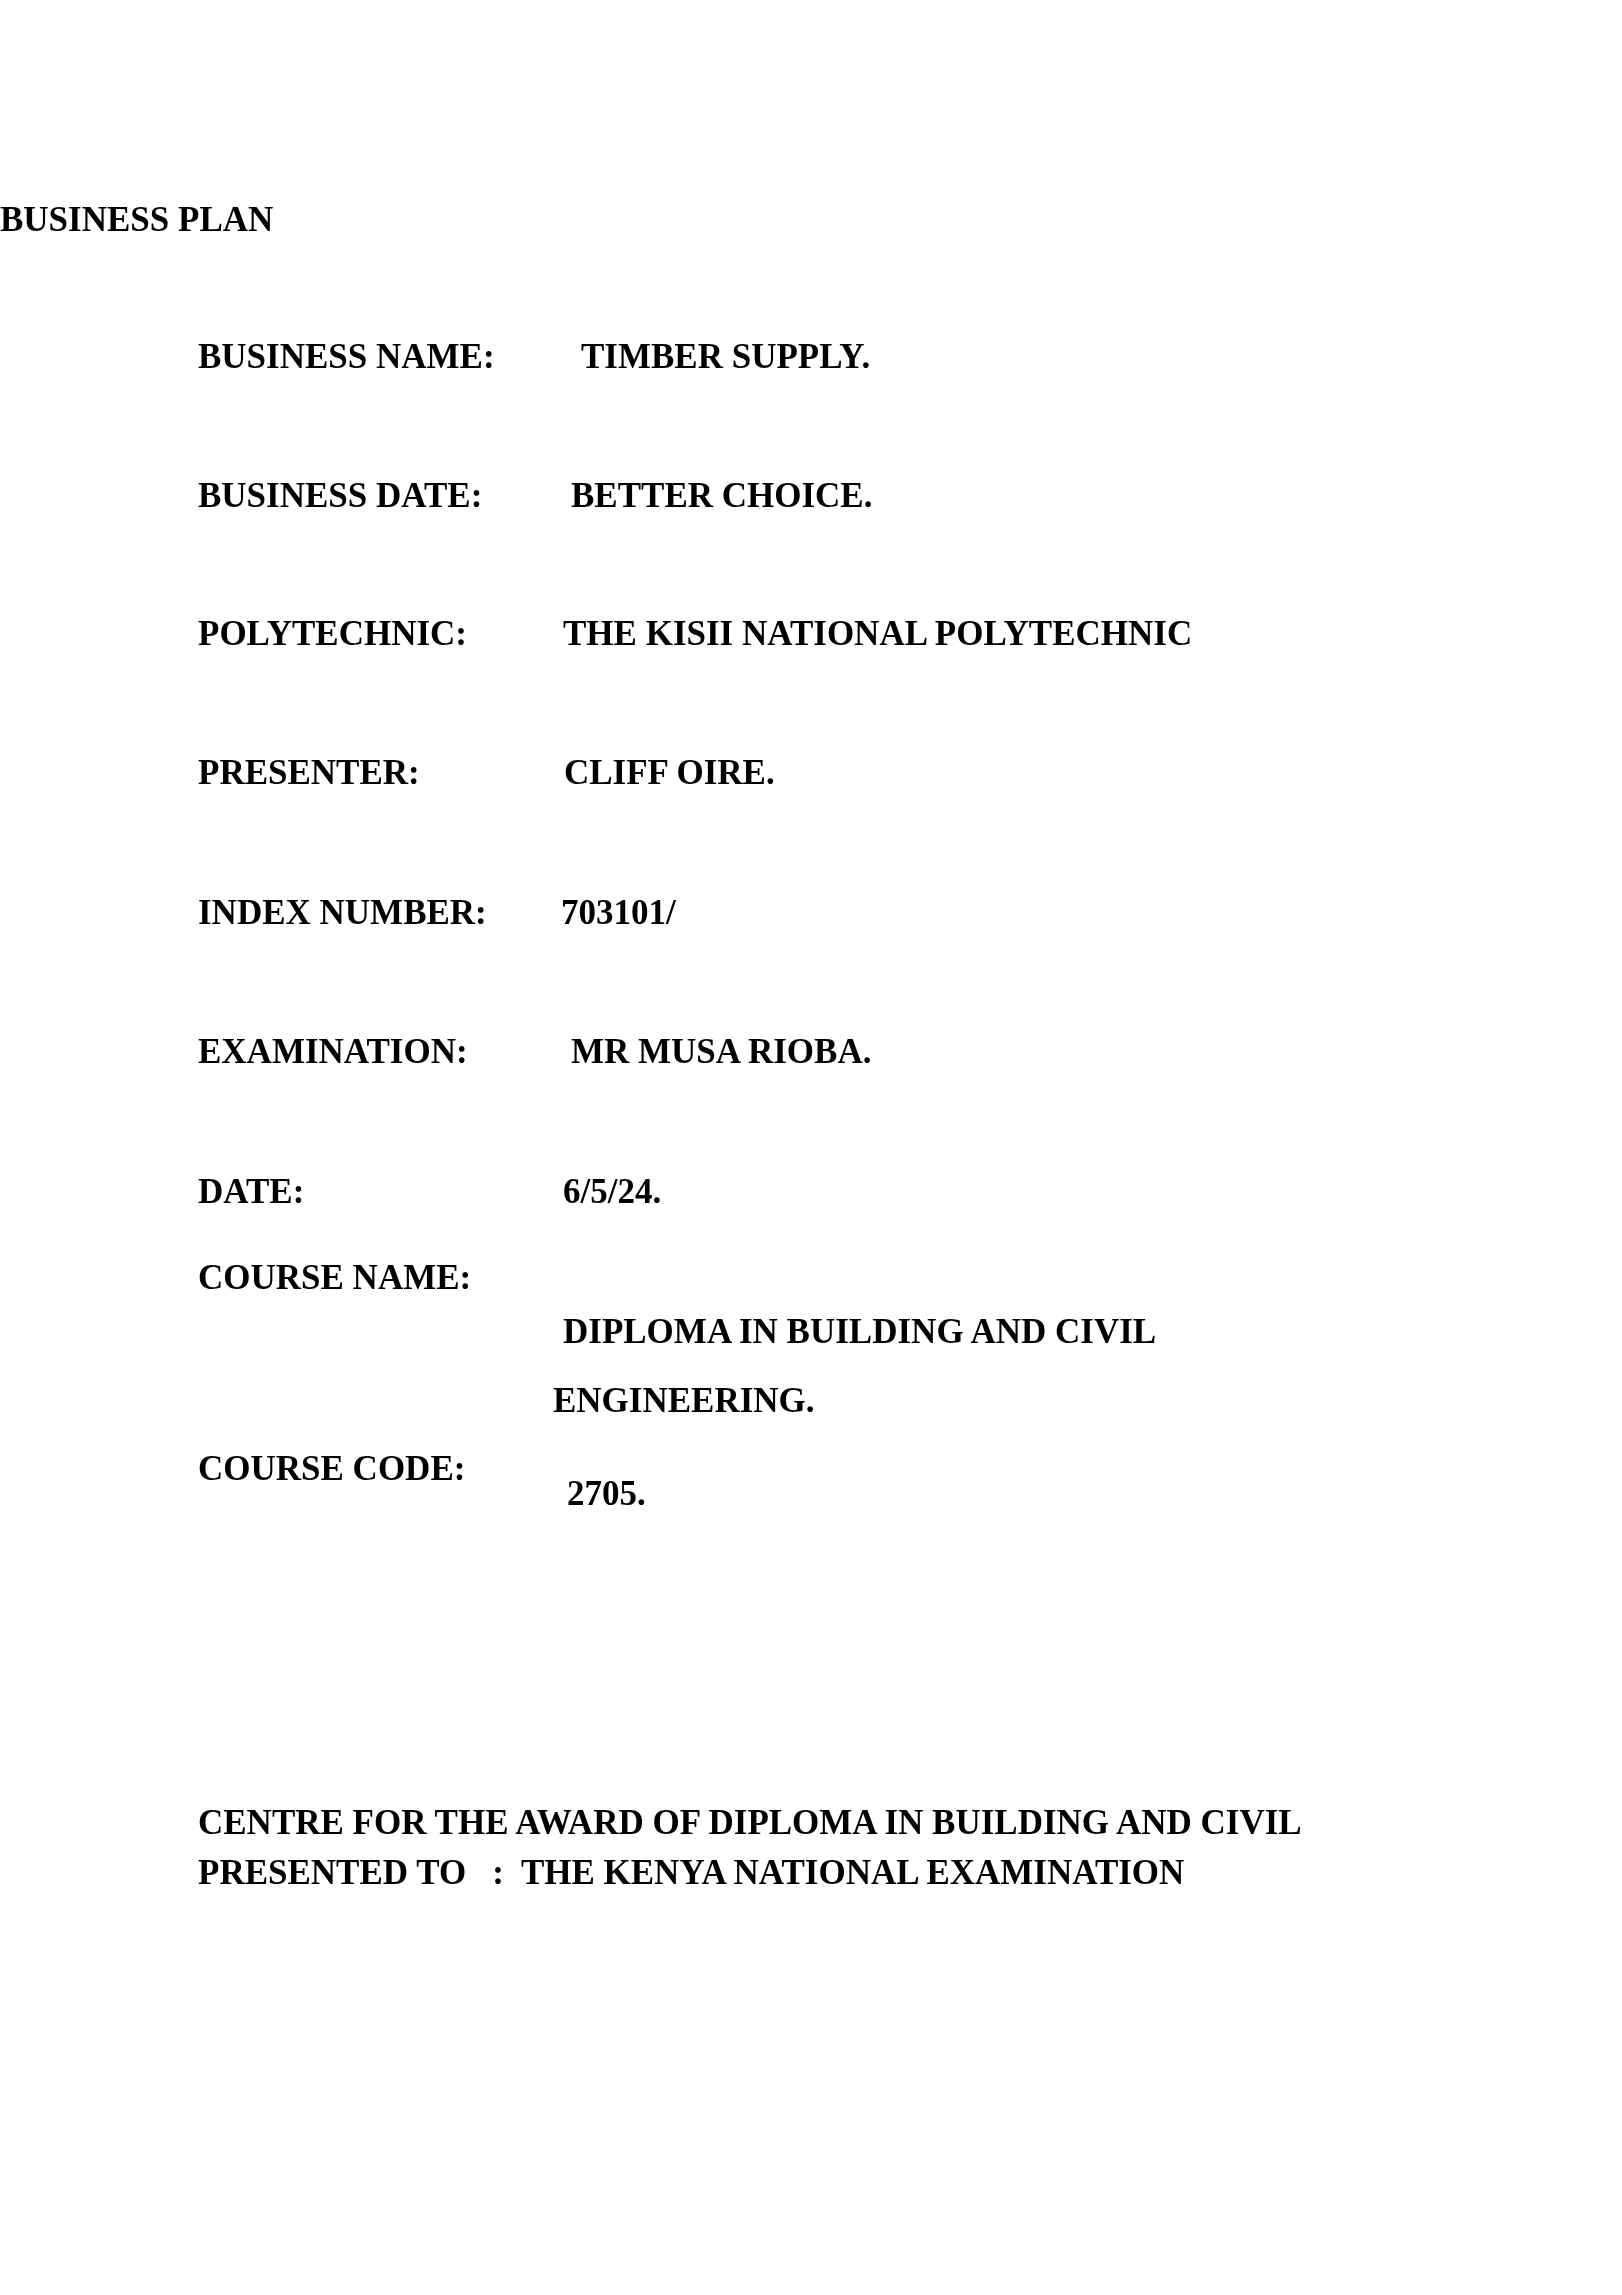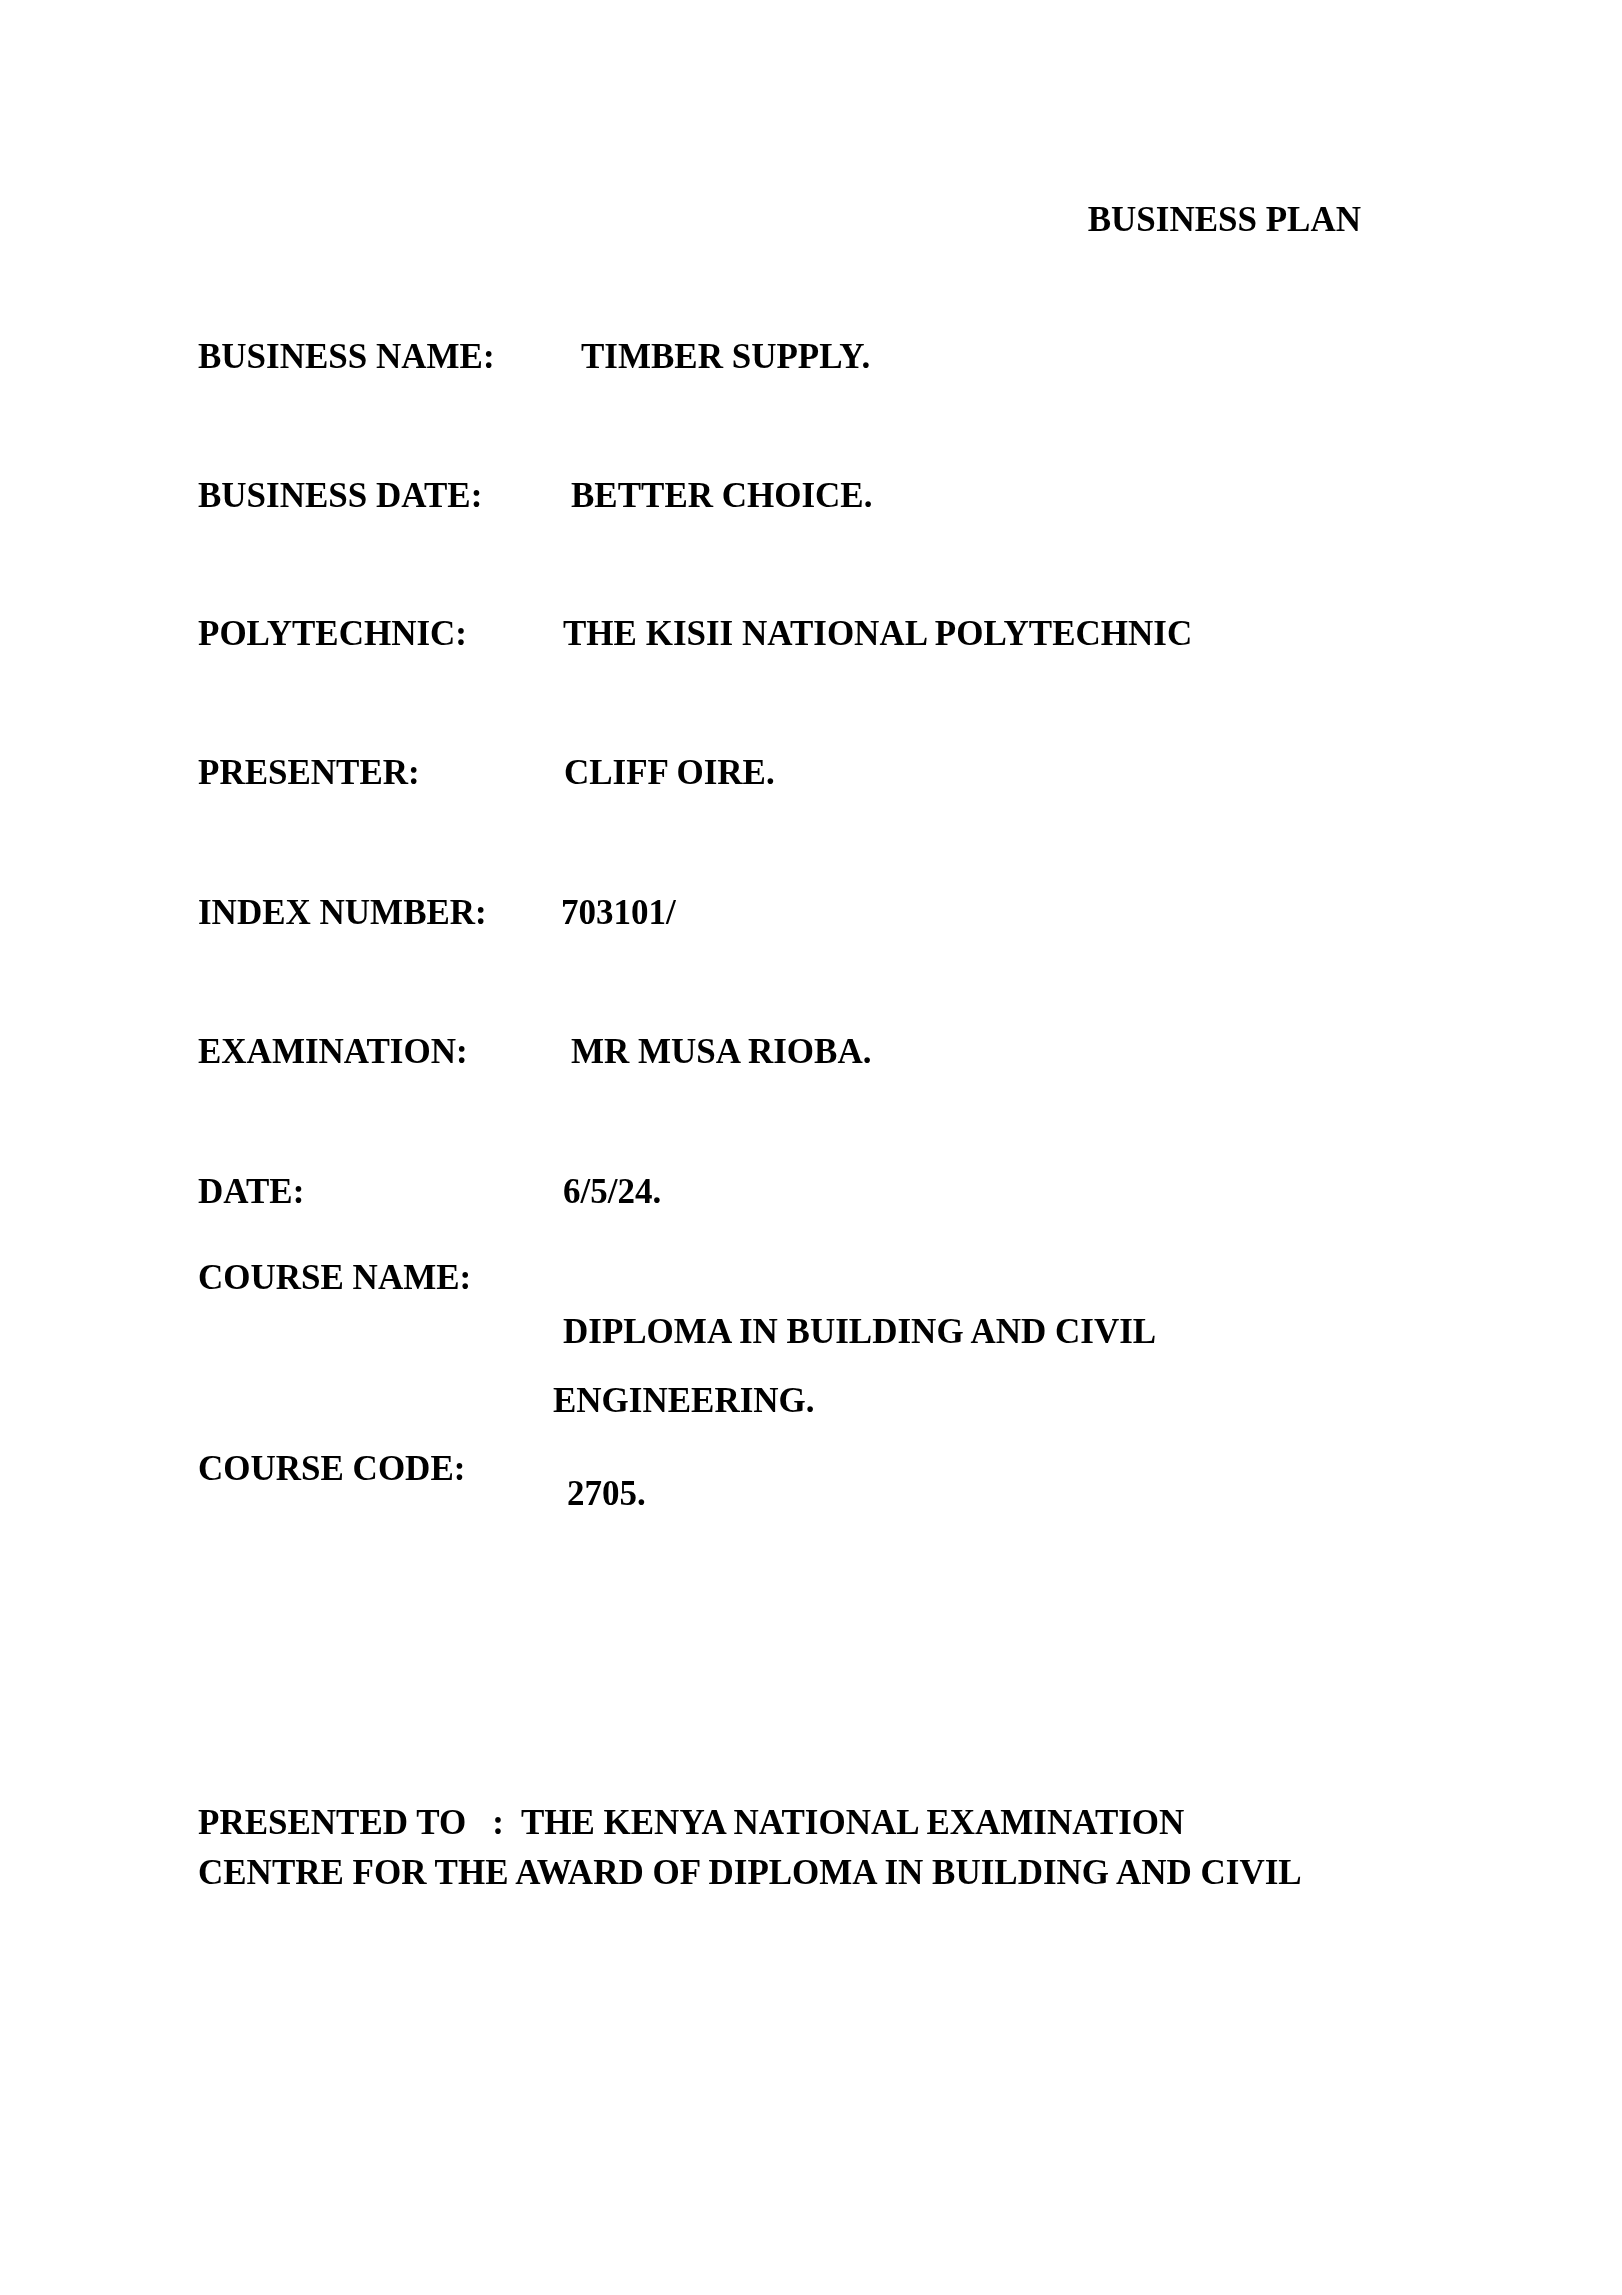--- a/index.html
+++ b/index.html
@@ -1,19 +1,19 @@
 <!DOCTYPE html>
 <html style="font-size:10.5px"><head>
 <meta charset="utf-8">
 <style>
   html, body { margin: 0; padding: 0; background: #ffffff; }
   body { width: 1623px; height: 2295px; position: relative; overflow: hidden;
          font-family: "Liberation Serif", "DejaVu Serif", serif; color: #000; }
   .t { position: absolute; font-weight: bold; font-size: 35px; line-height: 1; white-space: nowrap; }
-  .title { left: 0; width: 1361px; text-align: right; top: 202px; }
+  .title { left: 0; width: 1361px; text-align: left; top: 202px; }
   .label { left: 198px; }
   .para { position: absolute; left: 198px; top: 1798px; width: 1296px;
           font-weight: bold; font-size: 35px; line-height: 50px; }
   .para div { white-space: nowrap; }
 </style>
 </head>
 <body>
 
 <div class="t title">BUSINESS PLAN</div>
 
@@ -39,16 +39,16 @@
 <div class="t" style="top:1174px;left:563px">6/5/24.</div>
 
 <div class="t label" style="top:1260px">COURSE NAME:</div>
 <div class="t" style="top:1314px;left:563px">DIPLOMA IN BUILDING AND CIVIL</div>
 <div class="t" style="top:1383px;left:553px">ENGINEERING.</div>
 
 <div class="t label" style="top:1451px">COURSE CODE:</div>
 <div class="t" style="top:1476px;left:567px">2705.</div>
 
 <div class="para">
+  <div>CENTRE FOR THE AWARD OF DIPLOMA IN BUILDING AND CIVIL</div>
   <div style="white-space:pre">PRESENTED TO   :  THE KENYA NATIONAL EXAMINATION</div>
-  <div>CENTRE FOR THE AWARD OF DIPLOMA IN BUILDING AND CIVIL</div>
 </div>
 
 
 </body></html>

